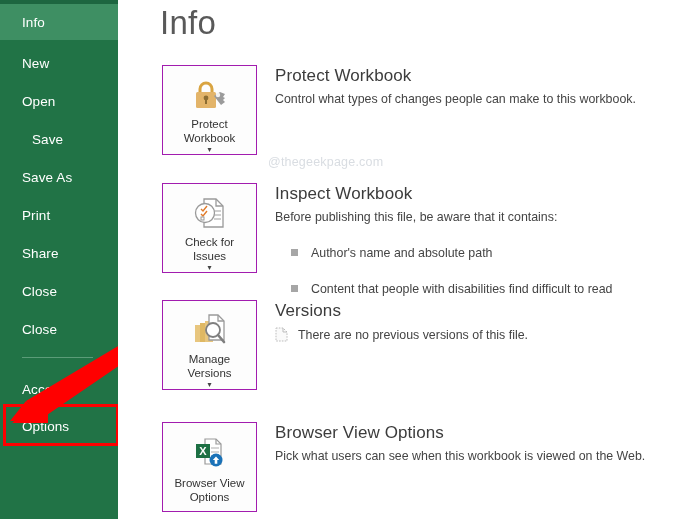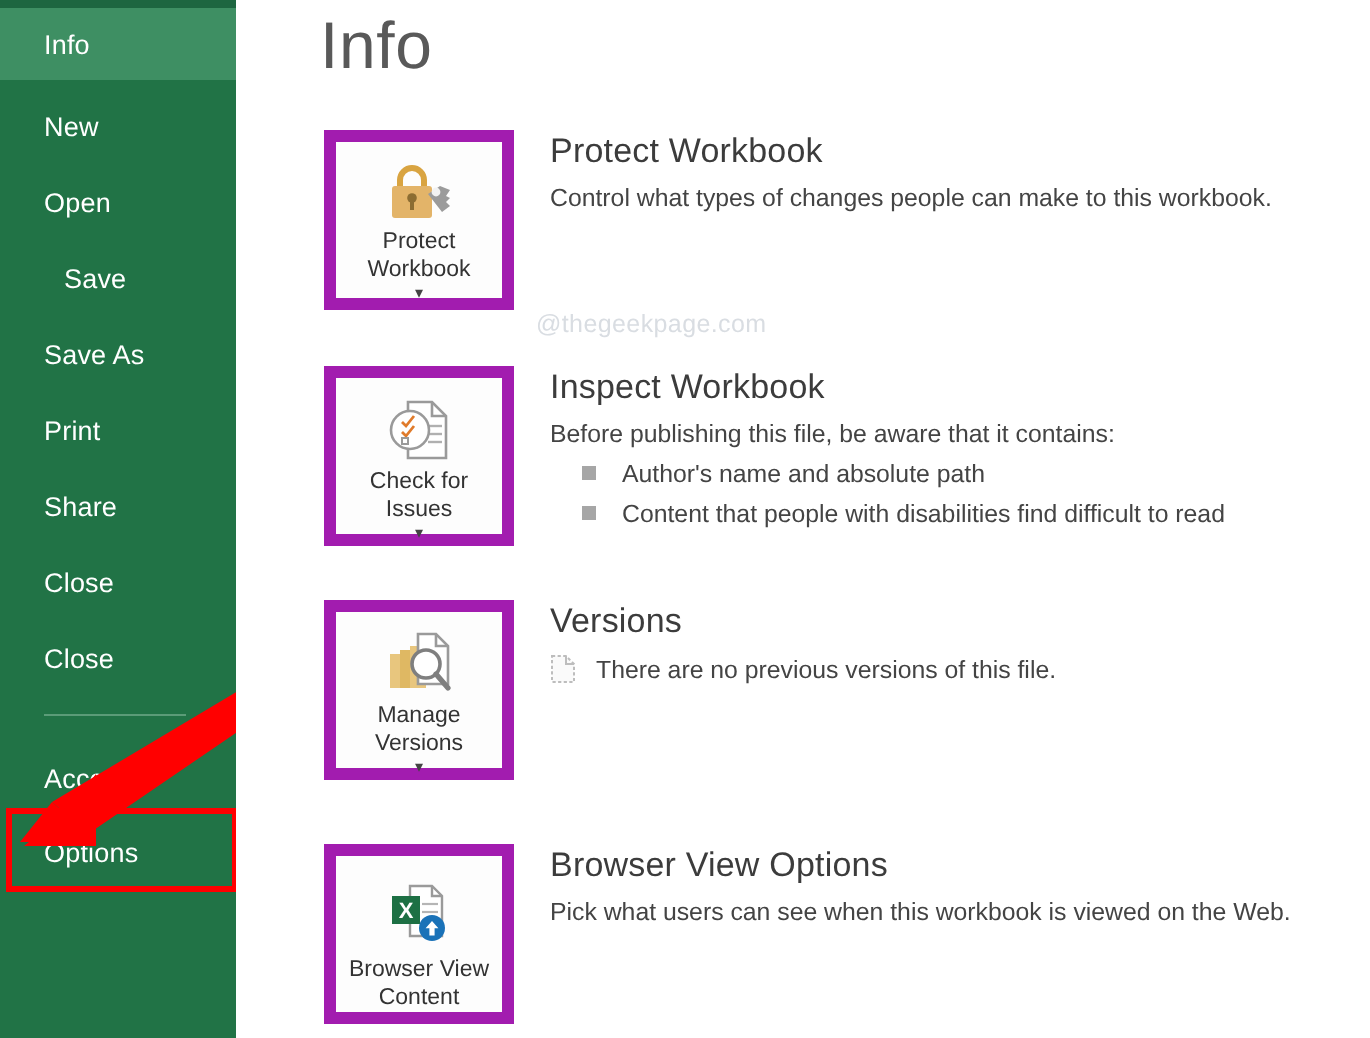--- a/index.html
+++ b/index.html
@@ -59,21 +59,21 @@
   #page-title {
     position:absolute; left:42px; top:4px;
     font-size:33px; font-weight:300; color:#595959;
     letter-spacing:.3px;
   }
 
   .section { position:absolute; left:44px; width:520px; }
   .big-button {
     position:absolute; left:0; top:0;
     width:95px; height:90px;
-    border:6px solid #a21caf;
+    border:1px solid #a21caf;
     background:#fdfdfd;
     display:flex; flex-direction:column;
     align-items:center; justify-content:flex-start;
     padding-top:9px;
   }
   .big-button .icon-wrap {
     height:42px; display:flex; align-items:center; justify-content:center;
   }
   .big-button .btn-label {
     font-size:11.5px; color:#333333; line-height:14px;
@@ -85,21 +85,21 @@
   .section-title {
     font-size:17px; font-weight:400; color:#3c3c3c;
     letter-spacing:.1px; line-height:22px;
   }
   .section-desc {
     font-size:12.4px; color:#444444; line-height:17px; margin-top:4px;
   }
   .bullet-row {
     display:flex; align-items:flex-start;
     font-size:12.4px; color:#444444; line-height:18px;
-    margin-top:2px; padding-left:16px;
+    margin-top:18px; padding-left:16px;
   }
   .sq-bullet {
     width:7px; height:7px; background:#a6a6a6;
     margin-right:13px; margin-top:5px; flex:none;
   }
   .ver-row {
     display:flex; align-items:flex-start;
     font-size:12.4px; color:#444444; line-height:18px;
     margin-top:4px;
   }
@@ -266,21 +266,21 @@
             <line x1="19" y1="11" x2="27" y2="11" stroke="#b5b5b5" stroke-width="1.1"></line>
             <line x1="19" y1="15" x2="27" y2="15" stroke="#b5b5b5" stroke-width="1.1"></line>
             <line x1="19" y1="19" x2="27" y2="19" stroke="#b5b5b5" stroke-width="1.1"></line>
             <rect x="4" y="7" width="14" height="14" fill="#1d7044"></rect>
             <text x="11" y="18" font-family="'Liberation Sans',sans-serif" font-size="11" font-weight="bold" fill="#ffffff" text-anchor="middle">X</text>
             <circle cx="24" cy="23" r="6.5" fill="#1a72b8"></circle>
             <path d="M24 19.5 l3.2 3.6 h-1.9 v3.6 h-2.6 v-3.6 h-1.9 z" fill="#ffffff"></path>
           </svg>
         </div>
         <div class="btn-label">Browser View
-Content</div>
+Options</div>
       </div>
       <div class="section-body">
         <div class="section-title">Browser View Options</div>
         <div class="section-desc">Pick what users can see when this workbook is viewed on the Web.</div>
       </div>
     </div>
 
   </div>
 </div>
 

